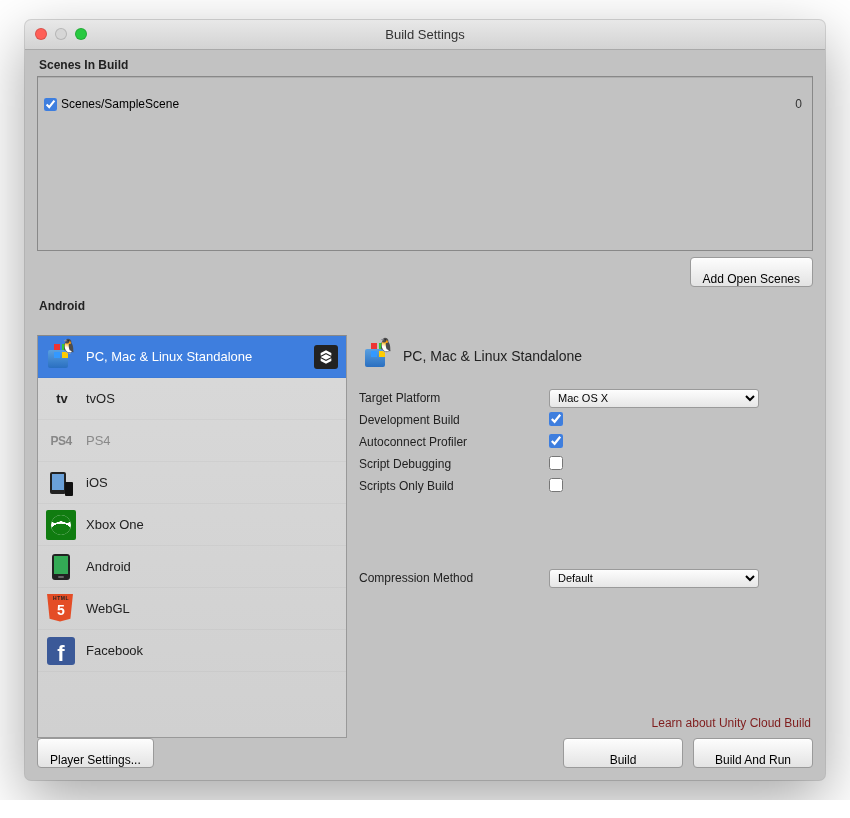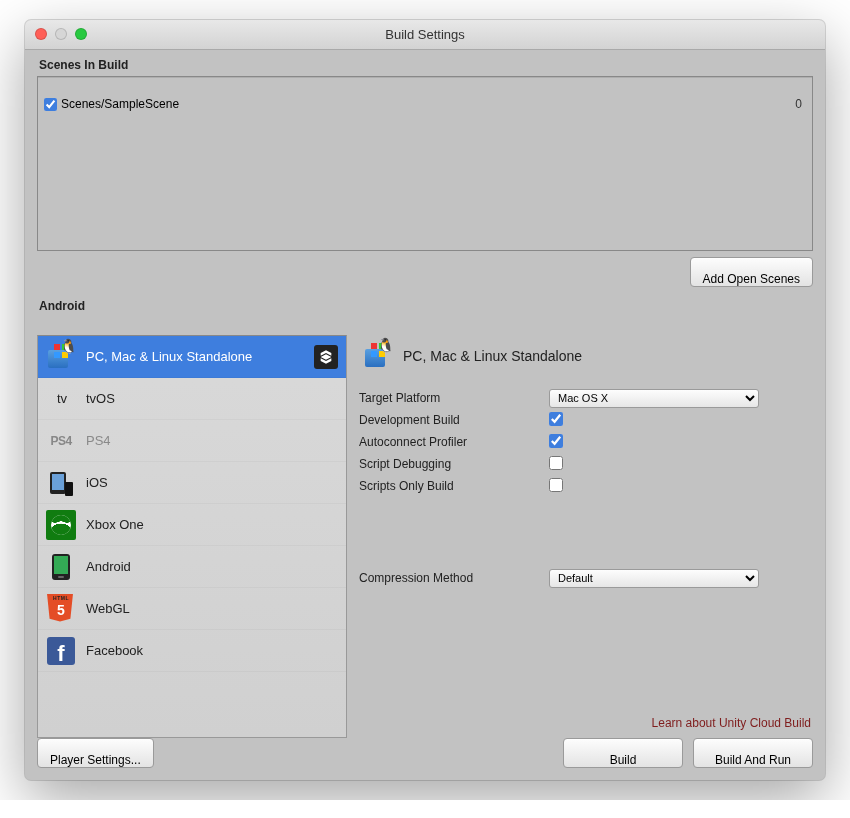--- a/index.html
+++ b/index.html
@@ -123,21 +123,21 @@
   }
   .ic-win-flag {
     position:absolute; left:8px; top:2px; width:14px; height:14px;
     background:
       linear-gradient(#e33,#e33) 0 0/6px 6px no-repeat,
       linear-gradient(#3c3,#3c3) 8px 0/6px 6px no-repeat,
       linear-gradient(#39f,#39f) 0 8px/6px 6px no-repeat,
       linear-gradient(#fc0,#fc0) 8px 8px/6px 6px no-repeat;
   }
 
-  .ic-tvos { font-size: 13px; font-weight: normal; color: #222; display:flex; align-items:center; gap:2px;}
+  .ic-tvos { font-size: 13px; font-weight: bold; color: #222; display:flex; align-items:center; gap:2px;}
   .ic-tvos .apple { font-size: 17px; }
   .ic-ps4 { font-family: Arial; font-size: 12px; font-weight: bold; color: #888; letter-spacing: -0.5px; }
   .ic-ios { position: relative; width:30px; height:30px; }
   .ic-ios::before { content:""; position:absolute; left:4px; top:4px; width:16px; height:22px; background:#222; border-radius:2px; }
   .ic-ios::after { content:""; position:absolute; left:6px; top:6px; width:12px; height:16px; background:#6aa0d8; }
   .ic-ios .phone { position:absolute; right:3px; bottom:2px; width:8px; height:14px; background:#111; border-radius:1px; }
   .ic-xbox { width:30px; height:30px; background:#107c10; border-radius:2px; position:relative; display:flex; align-items:center; justify-content:center;}
   .ic-xbox::before { content:""; width:20px; height:20px; border-radius:50%; background:#fff; }
   .ic-xbox::after { content:""; position:absolute; width:20px; height:20px; border-radius:50%;
     background: radial-gradient(circle at 50% 110%, #107c10 55%, transparent 56%),

